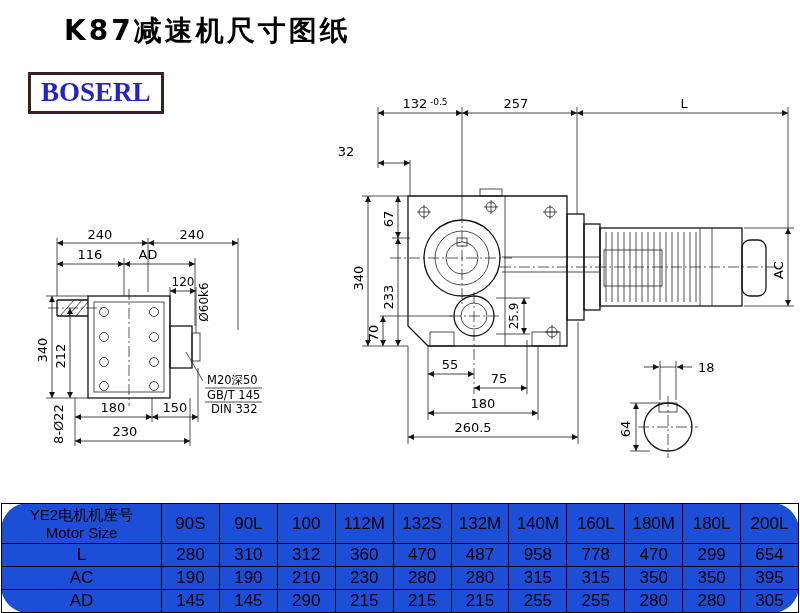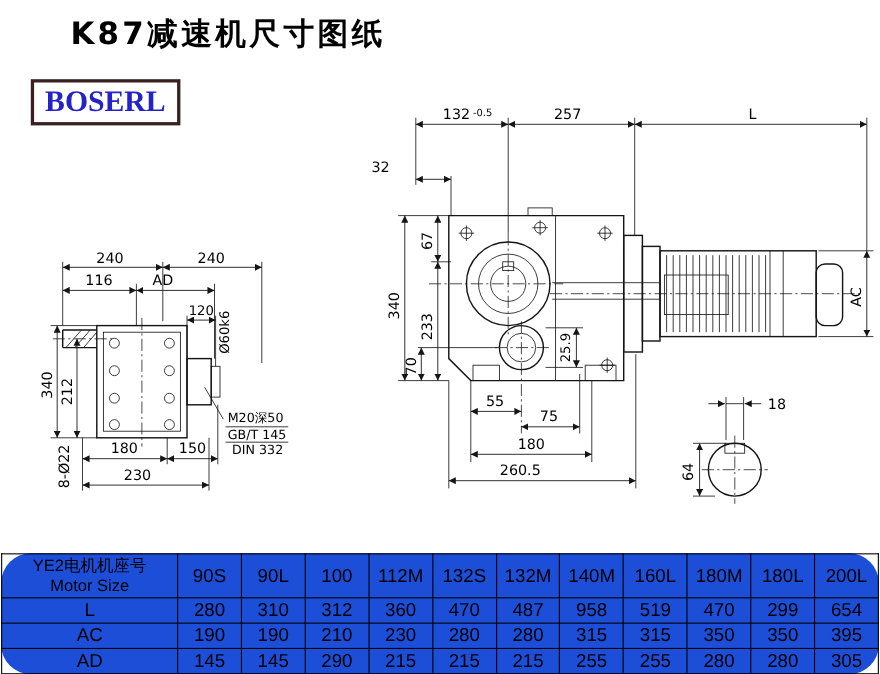--- a/index.html
+++ b/index.html
@@ -242,21 +242,21 @@
     <tbody id="table-body">
         <tr>
           <th>L</th>
           <td>280</td>
           <td>310</td>
           <td>312</td>
           <td>360</td>
           <td>470</td>
           <td>487</td>
           <td>958</td>
-          <td>519</td>
+          <td>778</td>
           <td>470</td>
           <td>299</td>
           <td>654</td>
         </tr>
         <tr>
           <th>AC</th>
           <td>190</td>
           <td>190</td>
           <td>210</td>
           <td>230</td>

